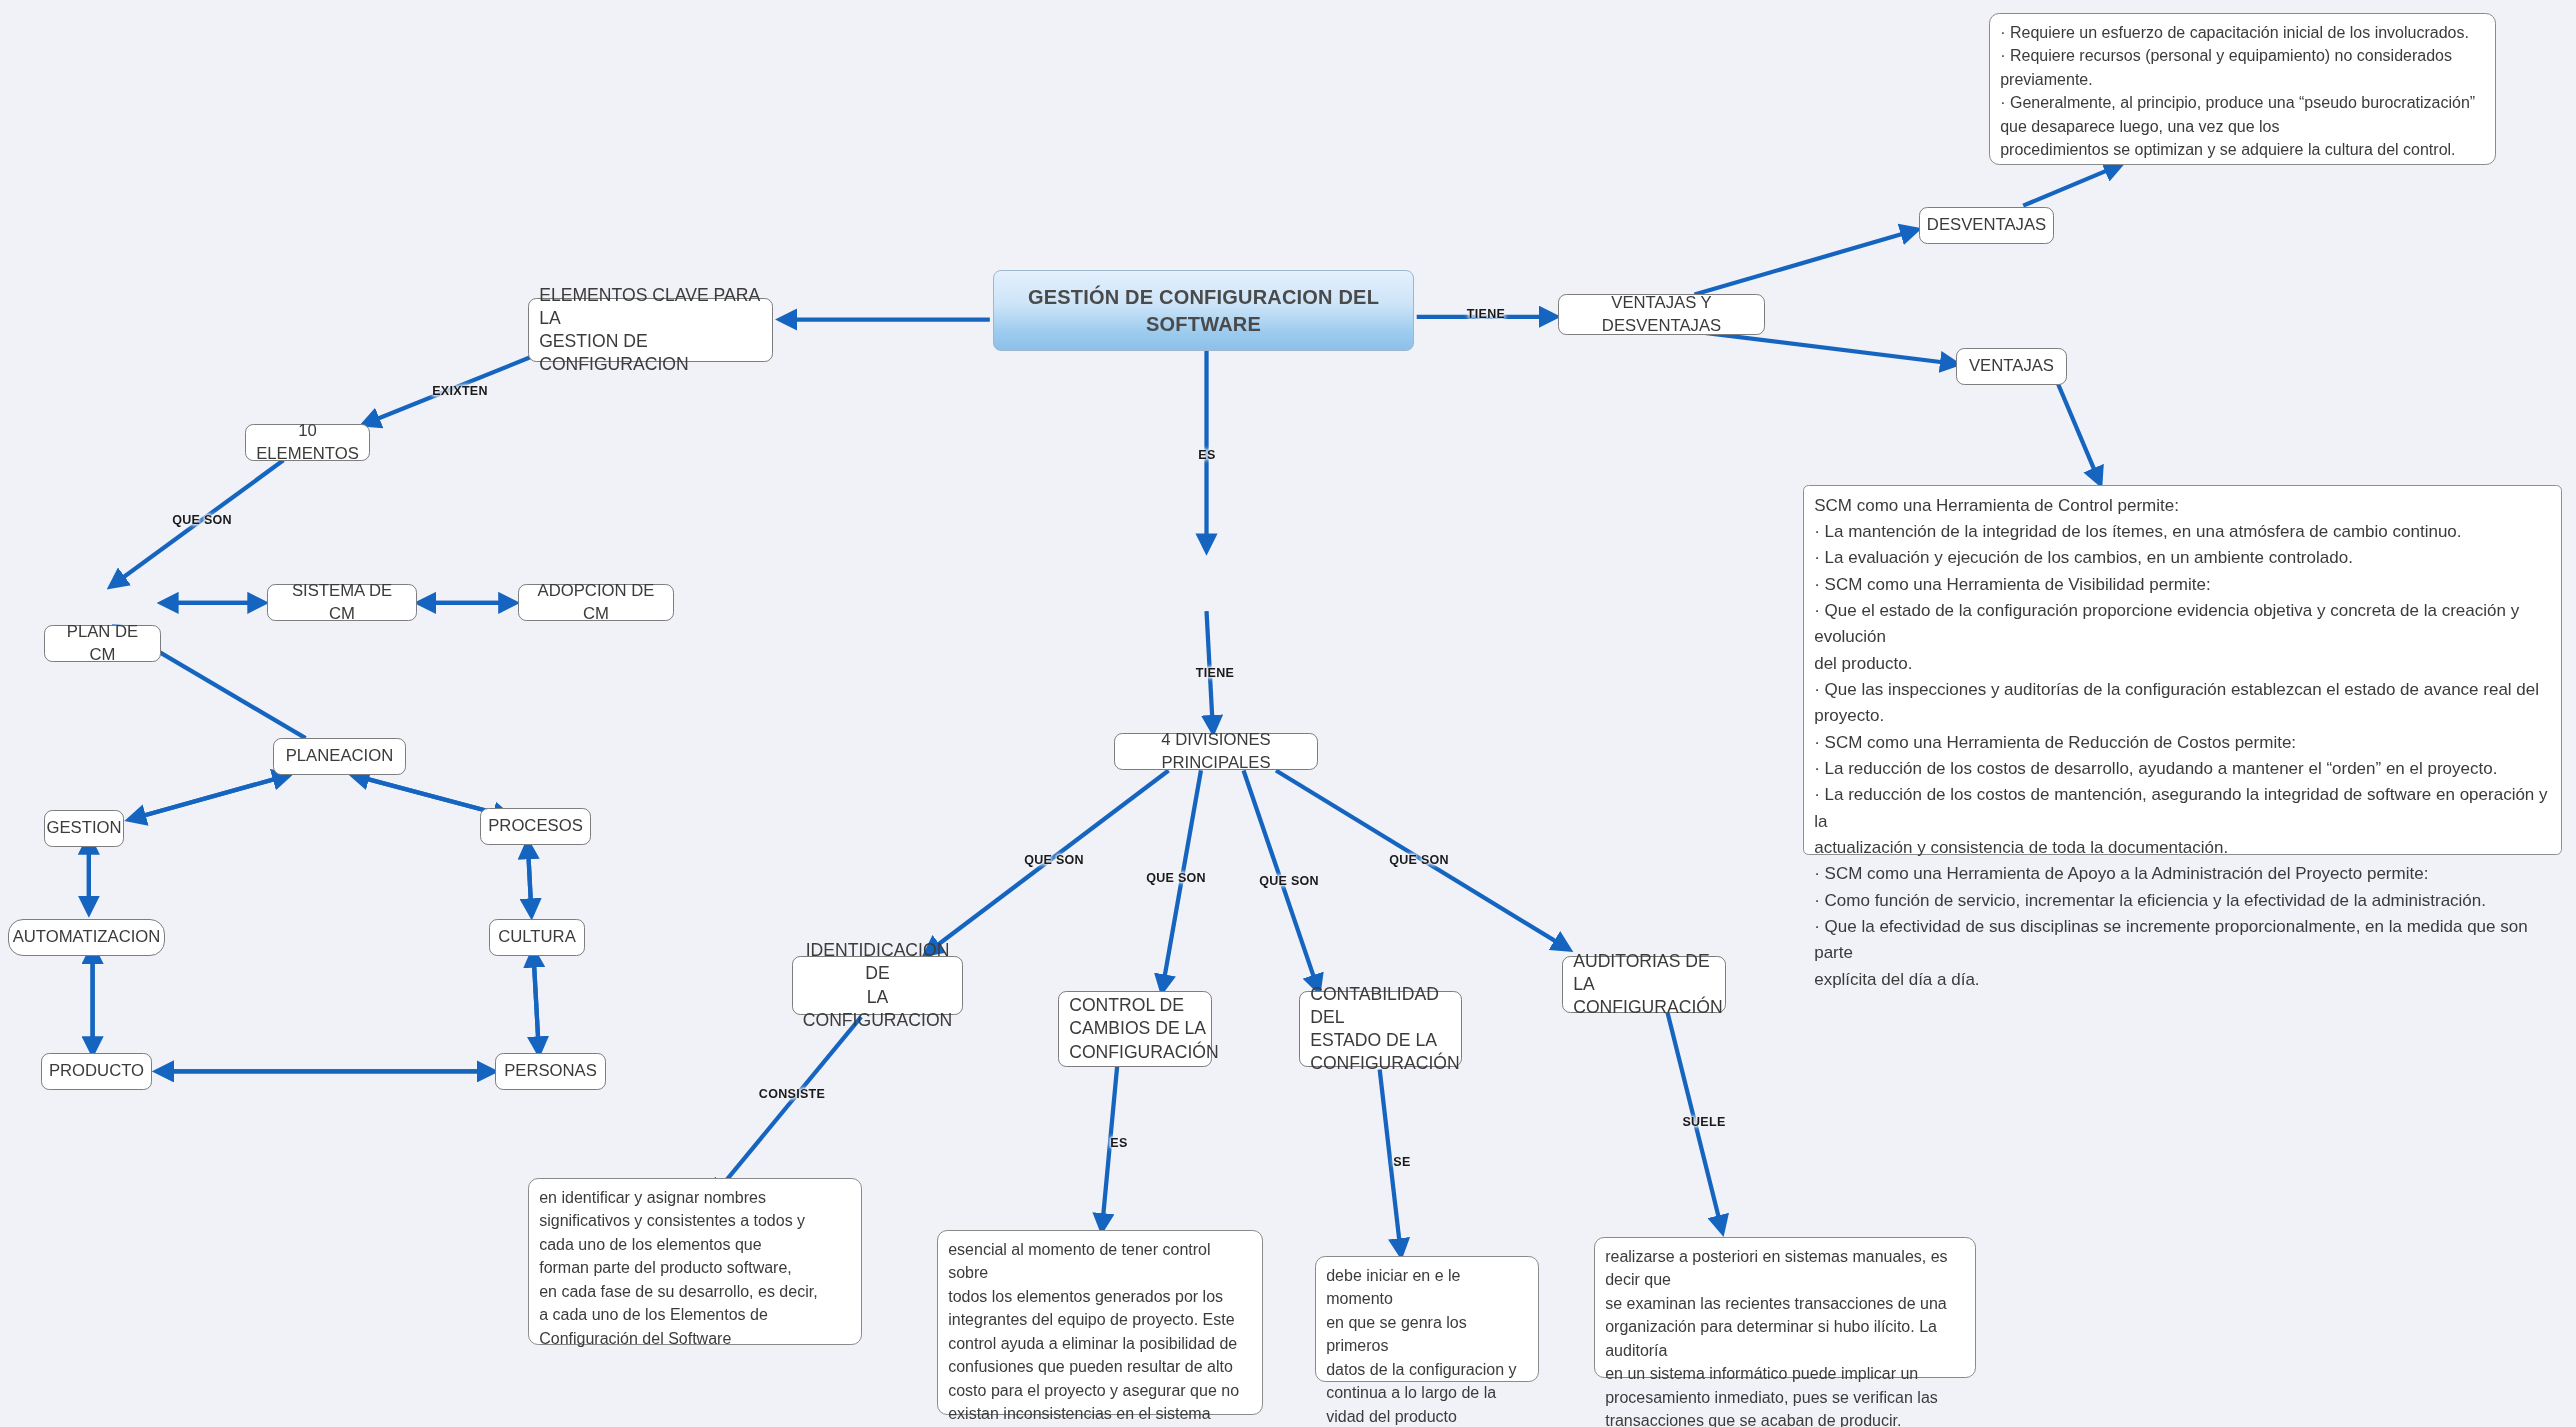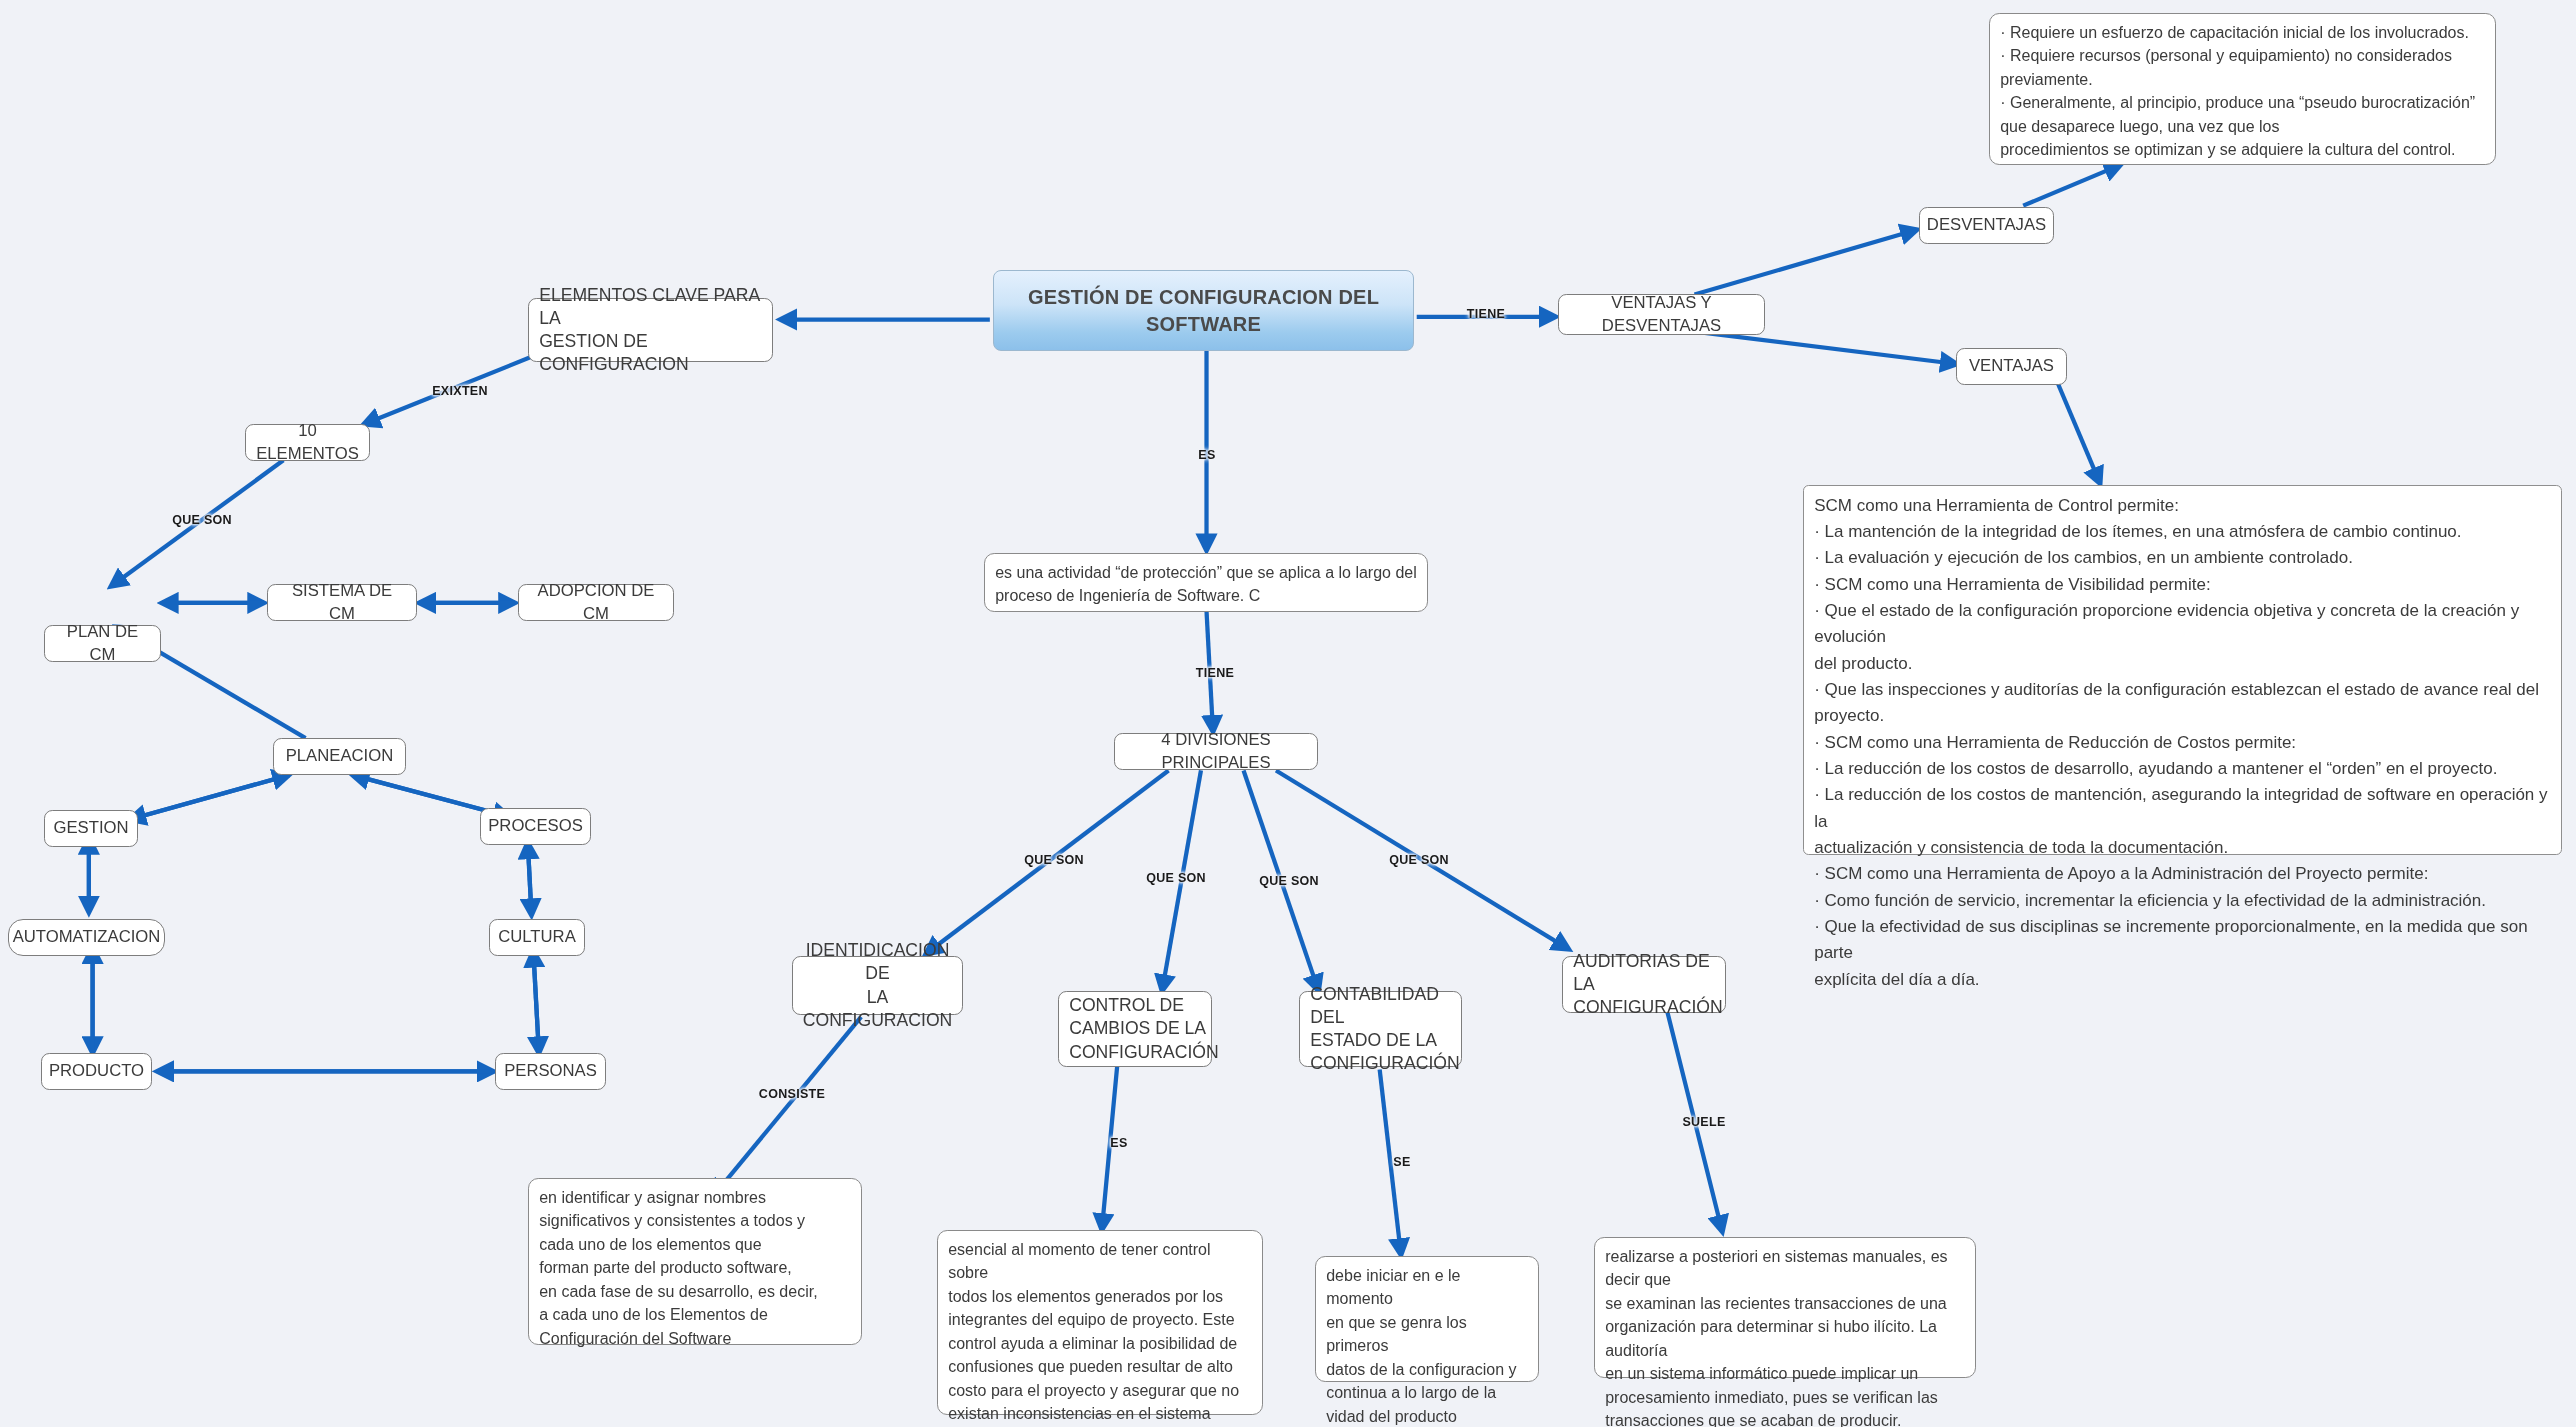--- a/index.html
+++ b/index.html
@@ -155,33 +155,32 @@
   <div class="node small centertext" style="left:245px;top:424px;width:125px;height:37px;">10 ELEMENTOS</div>
 
   <div class="node small centertext" style="left:44px;top:584px;width:117px;height:37px;margin-top:41px;">PLAN DE CM</div>
 
   <div class="node small centertext" style="left:267px;top:584px;width:150px;height:37px;">SISTEMA DE CM</div>
 
   <div class="node small centertext" style="left:518px;top:584px;width:156px;height:37px;">ADOPCION DE CM</div>
 
   <div class="node small centertext" style="left:273px;top:738px;width:133px;height:37px;">PLANEACION</div>
 
-  <div class="node small centertext" style="left:44px;top:810px;width:94px;height:37px;">GESTION</div>
+  <div class="node small centertext" style="left:44px;top:810px;width:80px;height:37px;">GESTION</div>
 
   <div class="node small centertext" style="left:480px;top:808px;width:111px;height:37px;">PROCESOS</div>
 
   <div class="node small centertext" style="left:8px;top:919px;width:157px;height:37px;border-radius:15px;">AUTOMATIZACION</div>
 
   <div class="node small centertext" style="left:489px;top:919px;width:96px;height:37px;">CULTURA</div>
 
   <div class="node small centertext" style="left:41px;top:1053px;width:111px;height:37px;">PRODUCTO</div>
 
   <div class="node small centertext" style="left:495px;top:1053px;width:111px;height:37px;">PERSONAS</div>
 
-  <div class="node para" style="left:984px;top:553px;width:444px;height:59px;">es una actividad “de protección” que se aplica a lo largo del proceso de Ingeniería de Software. C</div>
 
   <div class="node small centertext" style="left:1114px;top:733px;width:204px;height:37px;">4 DIVISIONES PRINCIPALES</div>
 
   <div class="node centertext" style="left:792px;top:956px;width:171px;height:59px;">IDENTIDICACION DE
 LA CONFIGURACION</div>
 
   <div class="node" style="left:1058px;top:991px;width:154px;height:76px;">CONTROL DE
 CAMBIOS DE LA
 CONFIGURACIÓN</div>
 

